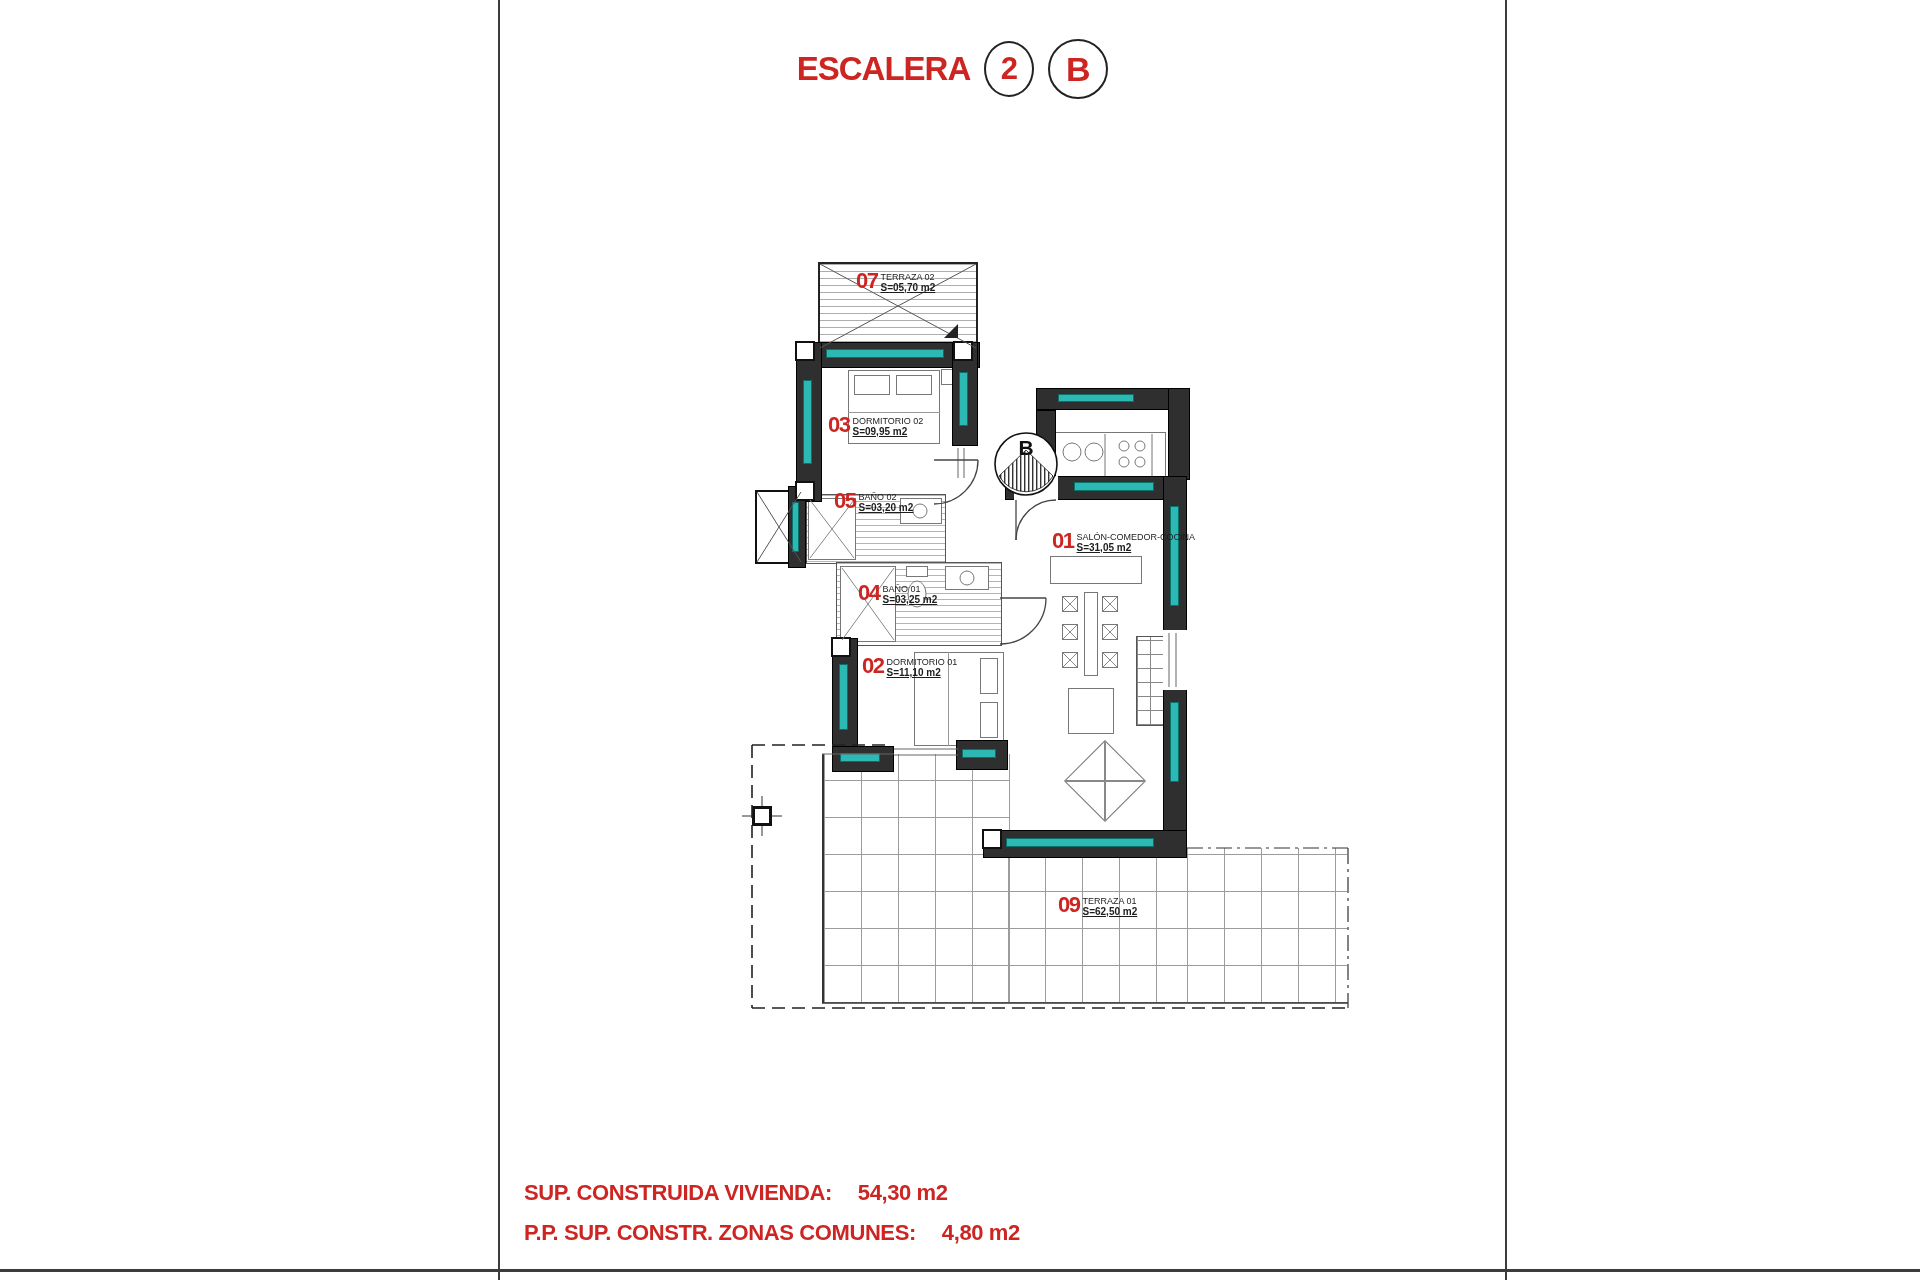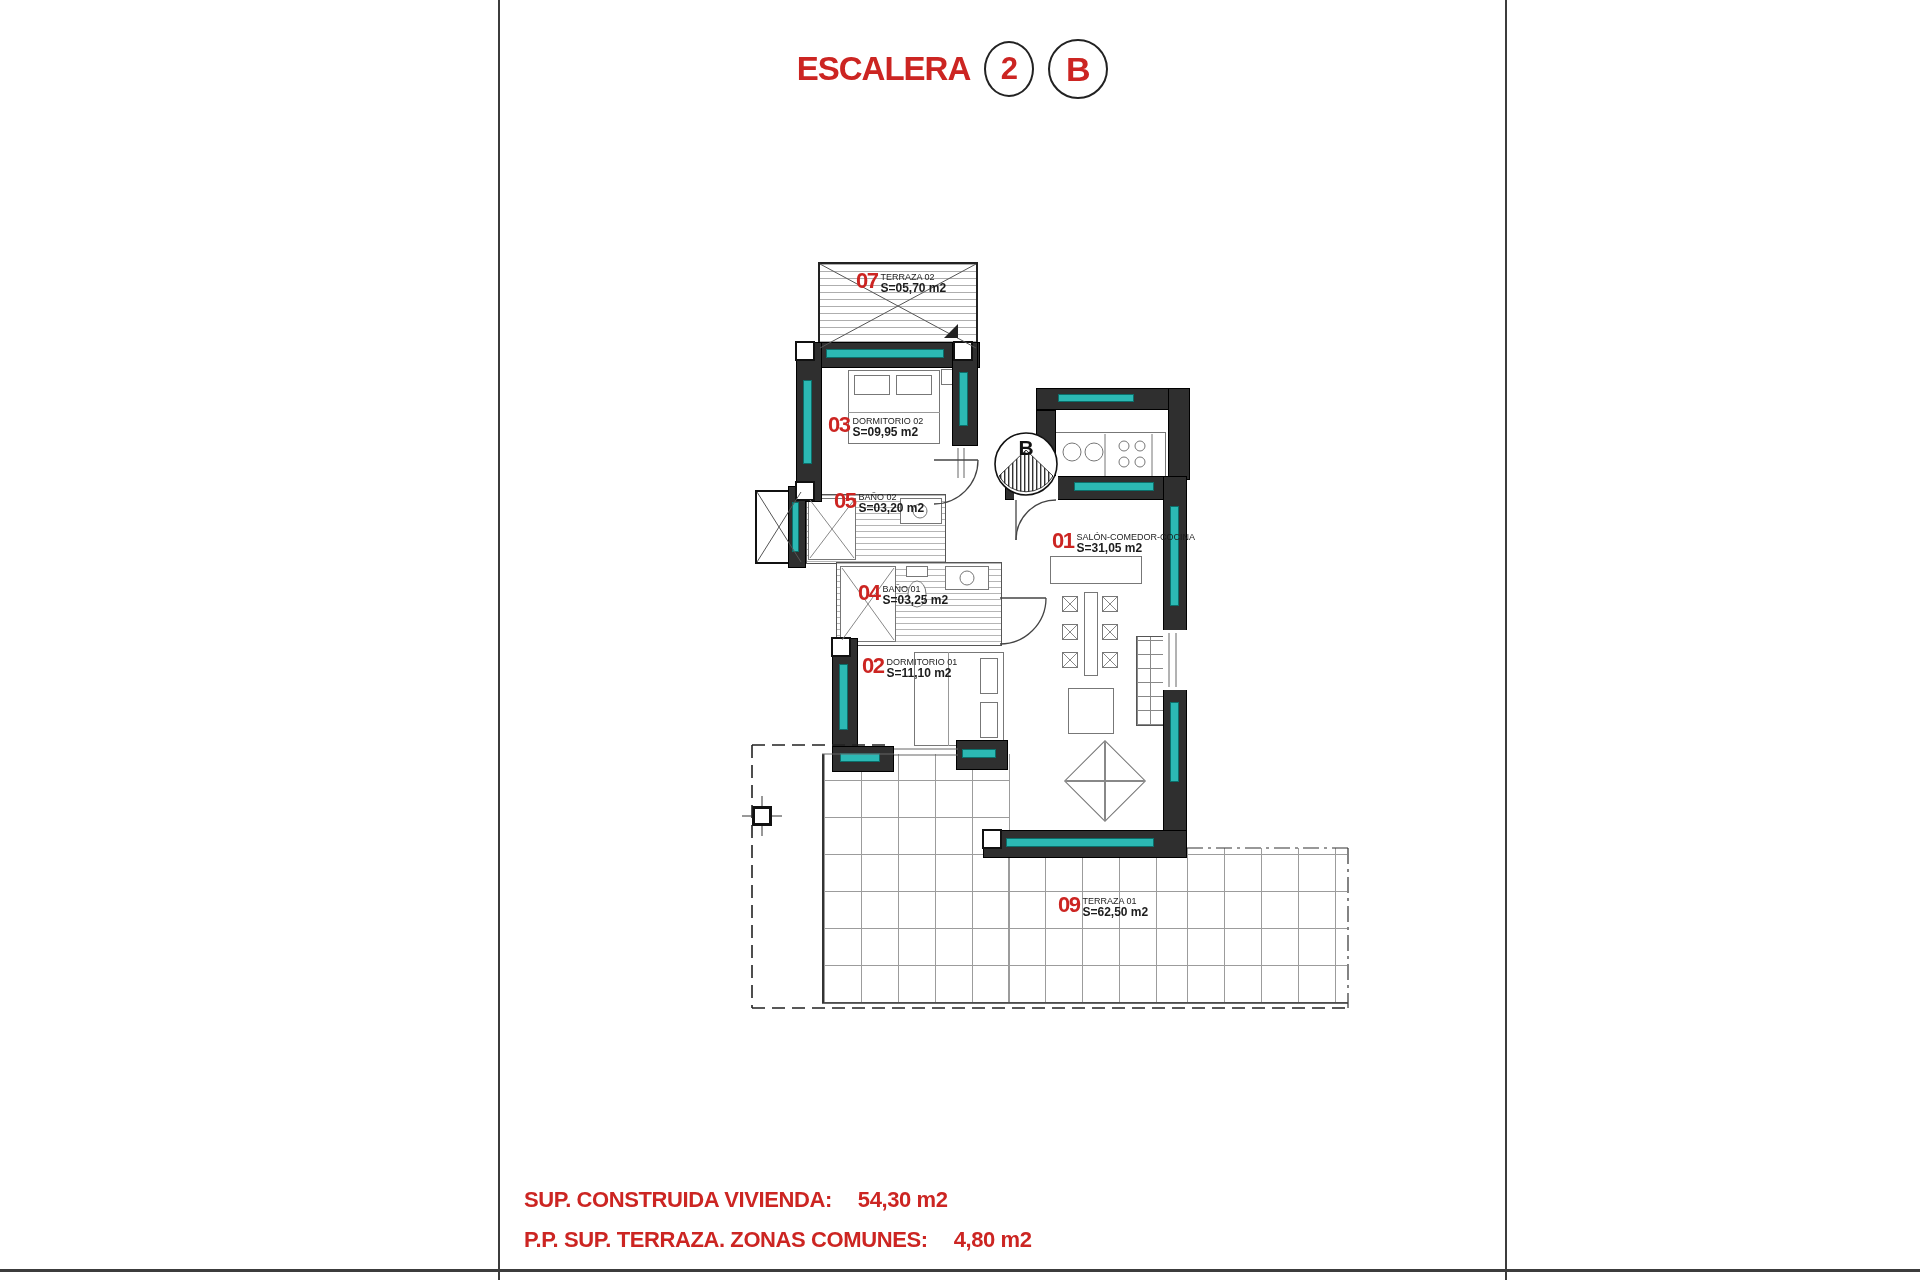--- a/index.html
+++ b/index.html
@@ -24,21 +24,21 @@
     border:2.5px solid #222; border-radius:50%;
     color:#cc2522; font-weight:bold; letter-spacing:0;
     background:#fff; box-sizing:border-box;
   }
   #badge-stair { width:50px; height:56px; font-size:31px; }
   #badge-unit  { width:60px; height:60px; font-size:34px; }
 
   
   #summary { position:absolute; left:524px; top:1180px; color:#cc2522;
     font-weight:bold; font-size:22px; letter-spacing:-0.4px; }
-  .sum-line { display:flex; gap:26px; height:40px; align-items:center; white-space:nowrap; }
+  .sum-line { display:flex; gap:26px; height:40px; white-space:nowrap; }
 
   
   .wall   { position:absolute; background:#2f2f2f; border:1px solid #000; box-sizing:border-box; z-index:2; }
   .teal   { position:absolute; background:#2cb9b4; border:1px solid #0b6f6b; box-sizing:border-box; z-index:3; }
   .pillar { position:absolute; width:20px; height:20px; background:#fff; border:2px solid #111; box-sizing:border-box; z-index:3; }
   .hatch  { position:absolute; background:repeating-linear-gradient(180deg,#b5b5b5 0 1px, transparent 1px 6px);
             border:1px solid #555; box-sizing:border-box; z-index:0; }
   .tiles  { position:absolute; z-index:0;
             background-image:
               repeating-linear-gradient(0deg,#9c9c9c 0 1px, transparent 1px 37px),
@@ -51,21 +51,21 @@
             background-color:#fff; z-index:2; }
   .shelf  { position:absolute; border:1px solid #555; box-sizing:border-box; background-color:#fff; z-index:1;
             background-image:
               repeating-linear-gradient(0deg,#888 0 1px, transparent 1px 14px),
               repeating-linear-gradient(90deg,#888 0 1px, transparent 1px 13px); }
 
   
   .room-label { position:absolute; display:flex; gap:3px; align-items:flex-start; z-index:5; }
   .room-num   { color:#cc2522; font-weight:bold; font-size:22px; line-height:18px; letter-spacing:-1.5px; }
   .room-name  { font-size:9px;  line-height:10px; color:#1c1c1c; white-space:nowrap; }
-  .room-area  { font-size:12px; line-height:12px; color:#1c1c1c; font-weight:bold; white-space:nowrap; }
+  .room-area  { font-size:10px; line-height:12px; color:#1c1c1c; font-weight:bold; white-space:nowrap;text-decoration:underline; }
 
   #plan-svg { position:absolute; left:0; top:0; z-index:4; pointer-events:none; }
 </style>
 </head>
 <body>
 
 <div id="page">
 
   <div class="sheet-line" style="left:498px; top:0; width:2px; height:1280px;"></div>
   <div class="sheet-line" style="left:1505px; top:0; width:2px; height:1280px;"></div>
@@ -301,18 +301,18 @@
       <div class="room-area">S=62,50 m2</div>
     </span>
   </div>
 
   <div id="summary">
     <div class="sum-line">
       <span>SUP. CONSTRUIDA VIVIENDA:</span>
       <span>54,30 m2</span>
     </div>
     <div class="sum-line">
-      <span>P.P. SUP. TERRAZA. ZONAS COMUNES:</span>
+      <span>P.P. SUP. CONSTR. ZONAS COMUNES:</span>
       <span>4,80 m2</span>
     </div>
   </div>
 
 </div>
 
 </body></html>

